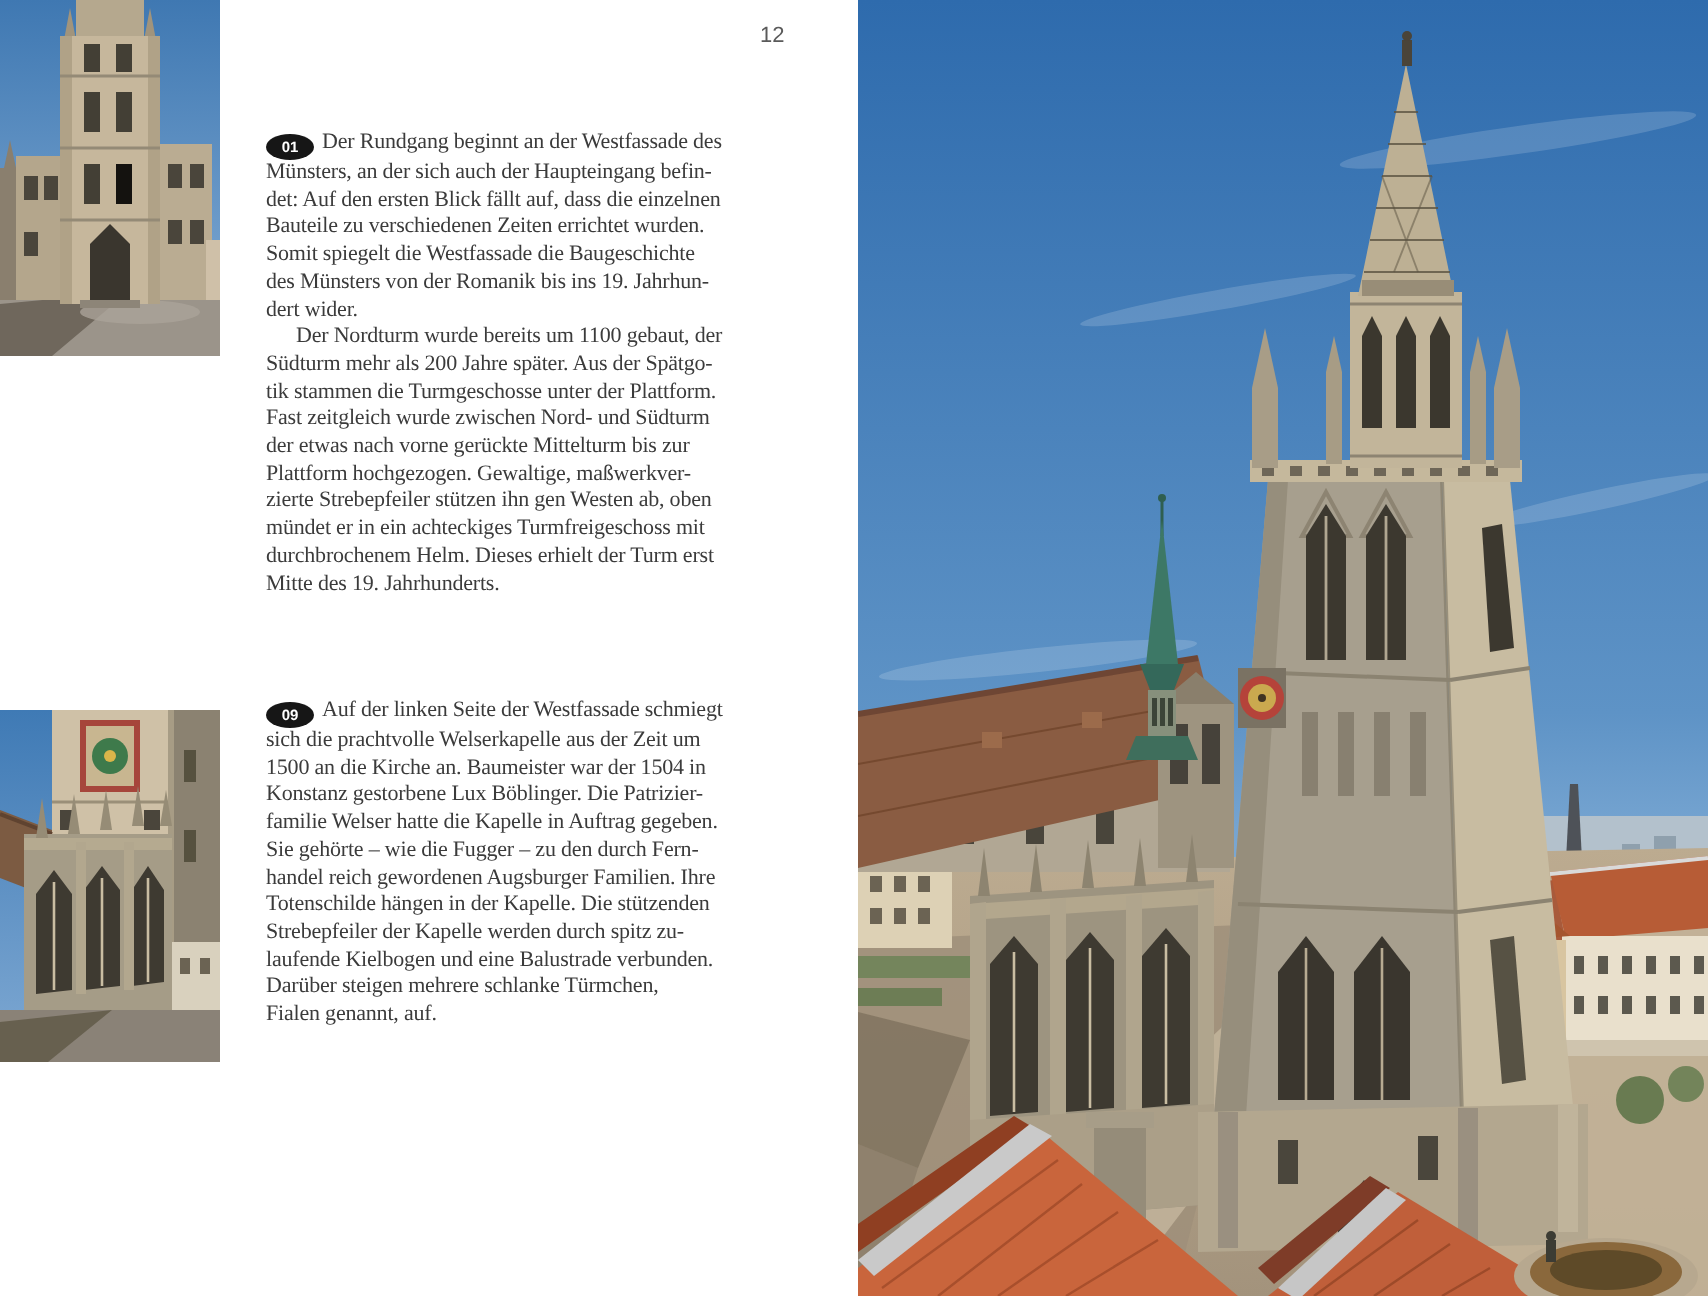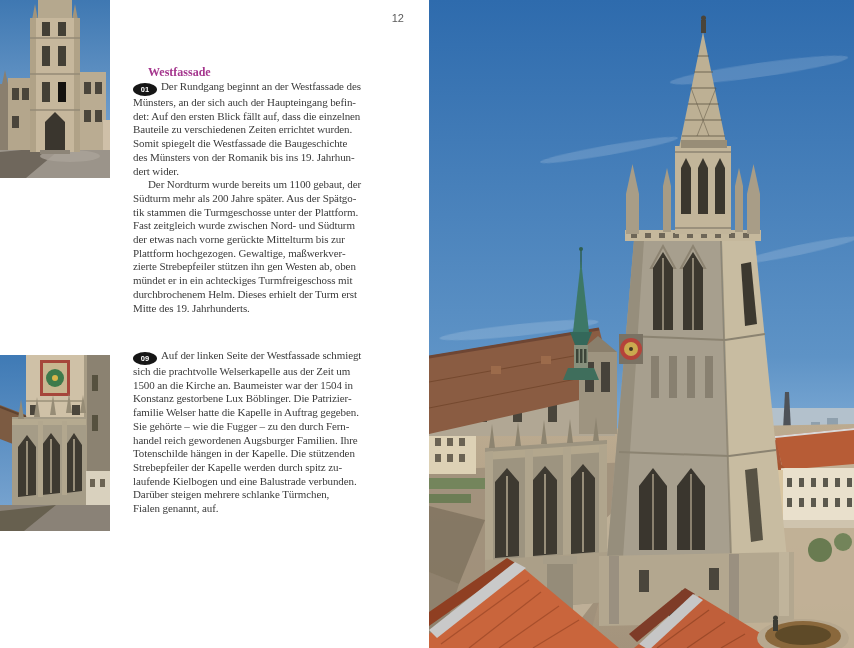--- a/index.html
+++ b/index.html
@@ -1,18 +1,18 @@
 <!DOCTYPE html>
 <html><head>
 <meta charset="utf-8">
 <style>
   html,body{margin:0;padding:0;background:#e8e8e8;}
   #page{position:relative;width:854px;height:648px;background:#ffffff;overflow:hidden;
         font-family:"Liberation Serif",serif;}
-  .pagenum{position:absolute;left:380px;top:12px;width:24px;text-align:right;
+  .pagenum{position:absolute;left:380px;top:12px;width:24px;text-align:left;
            font-family:"Liberation Sans",sans-serif;font-size:11px;color:#5a5a5a;}
   figure{margin:0;padding:0;}
   figure svg{display:block;width:100%;height:100%;}
   .thumb{position:absolute;}
   .thumb1{left:0;top:0;width:110px;height:178px;}
   .thumb2{left:0;top:355px;width:110px;height:176px;}
   .photo-main{position:absolute;left:429px;top:0;width:425px;height:648px;}
   .text-col{position:absolute;left:133px;width:296px;color:#3b3b3b;
             font-size:11px;line-height:13.7px;letter-spacing:-0.1px;}
   .sec1{top:65px;}
@@ -117,21 +117,20 @@
         <rect x="62" y="66" width="5" height="74" fill="#b2a78e"></rect>
       <rect x="86" y="116" width="24" height="36" fill="#d9d1be"></rect>
       <rect x="90" y="124" width="5" height="8" fill="#6b6353"></rect>
         <rect x="100" y="124" width="5" height="8" fill="#6b6353"></rect>
       <rect x="0" y="150" width="110" height="26" fill="#8a8277"></rect>
       <polygon points="0,176 0,156 56,150 24,176" fill="#67604f"></polygon>
     </svg>
   </figure>
 
   <section class="text-col sec1">
-    <h2 class="heading">Westfassade</h2>
     <p class="para"><span class="badge">01</span><span class="ptext">Der Rundgang beginnt an der Westfassade des
 Münsters, an der sich auch der Haupteingang befin-
 det: Auf den ersten Blick fällt auf, dass die einzelnen
 Bauteile zu verschiedenen Zeiten errichtet wurden.
 Somit spiegelt die Westfassade die Baugeschichte
 des Münsters von der Romanik bis ins 19. Jahrhun-
 dert wider.</span></p>
     <p class="para more">Der Nordturm wurde bereits um 1100 gebaut, der
 Südturm mehr als 200 Jahre später. Aus der Spätgo-
 tik stammen die Turmgeschosse unter der Plattform.

